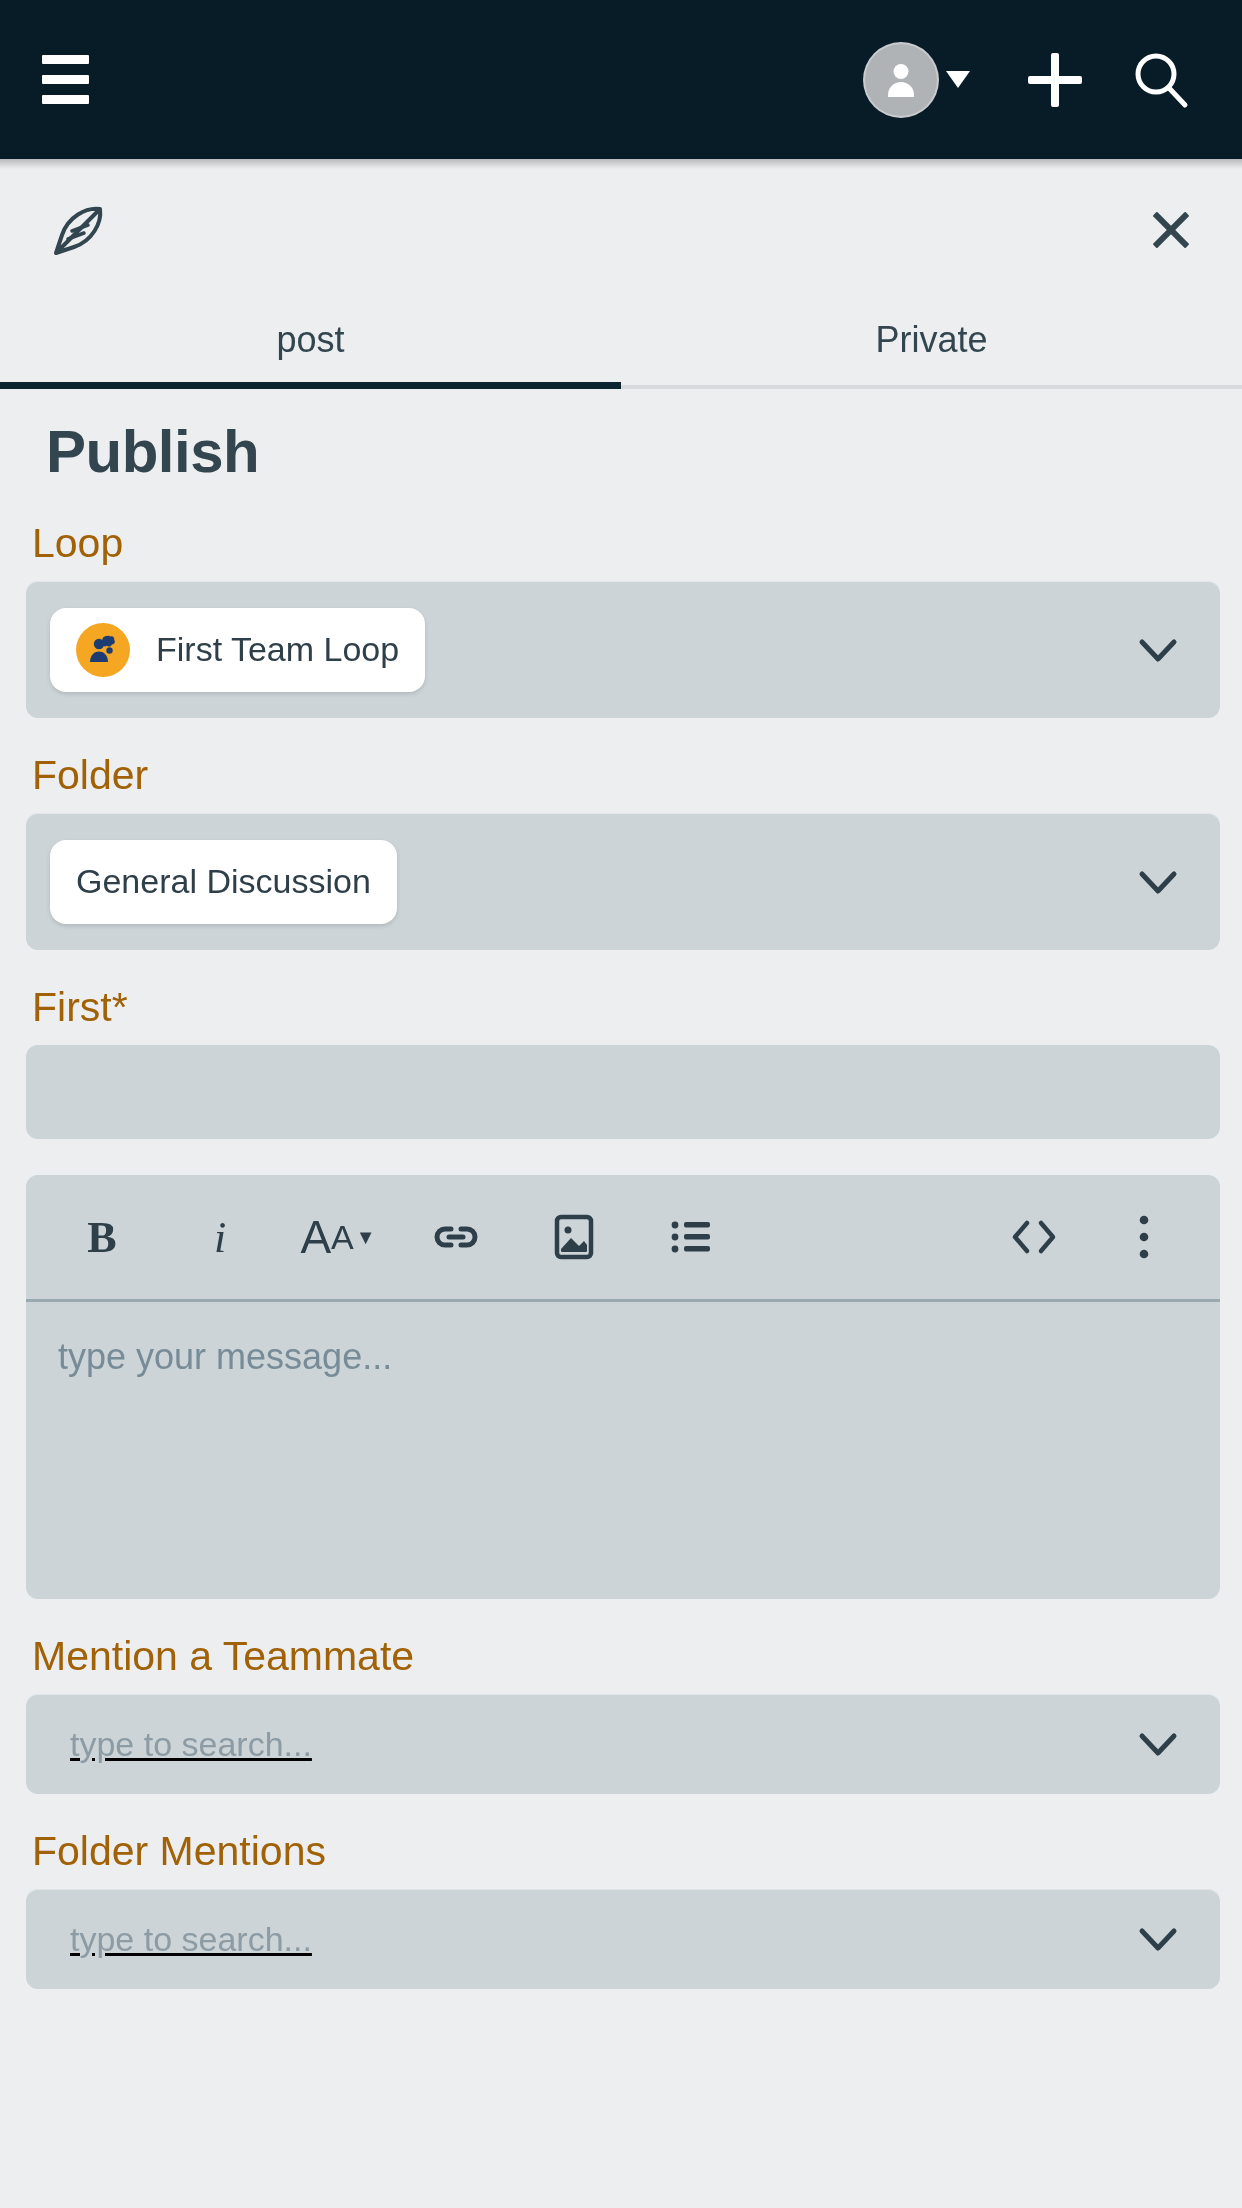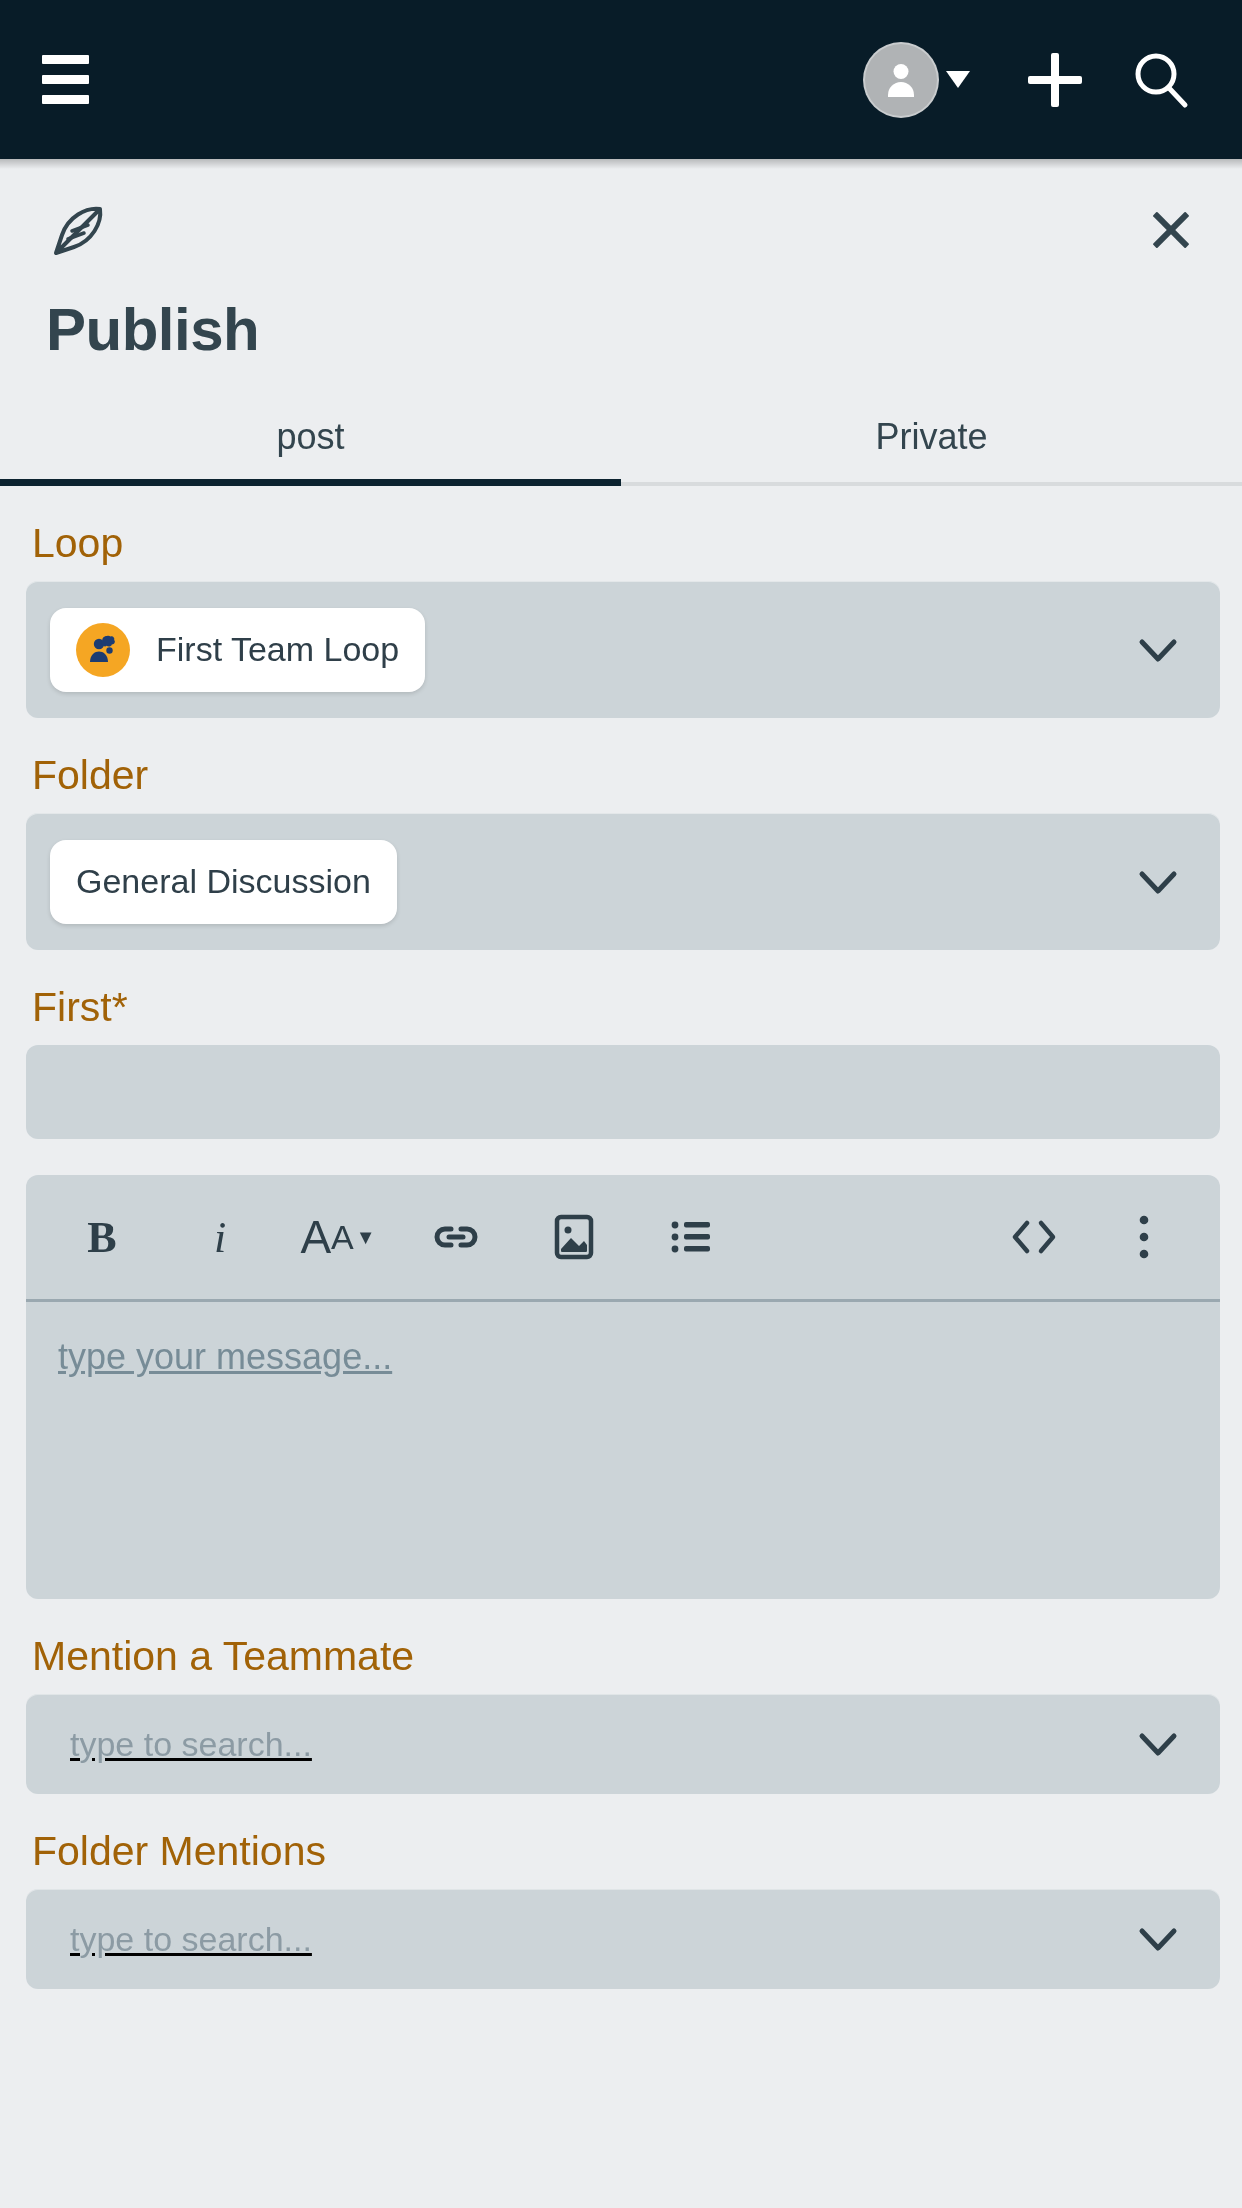--- a/index.html
+++ b/index.html
@@ -293,21 +293,20 @@
   .tool.italic { font-size: 44px; font-style: italic; font-family: "Liberation Serif", serif; }
   .tool.fontsize { font-size: 36px; font-family: "Liberation Sans", sans-serif; }
   .tool.push-right { margin-left: auto; margin-right: 34px; }
   .tool.last { margin-right: 0; }
 
   #editor-body {
     height: 297px;
     padding: 34px 32px;
     font-size: 36px;
     color: #778c97;
-    text-decoration: underline;
   }
 
   
   .search-select {
     position: relative;
     width: 1194px;
     height: 100px;
     background: #ccd4d8;
     border-radius: 12px;
     display: flex;
@@ -368,26 +367,26 @@
         <path d="M22 40 L38 34 M26 32 L42 26" fill="none" stroke="#33454e" stroke-width="3.5" stroke-linecap="round"></path>
       </svg>
     </div>
 
     <div id="close-button">
       <div class="x1"></div>
       <div class="x2"></div>
     </div>
   </div>
 
-  <div id="page-title">Publish</div>
-
   <div id="tabs">
     <div class="tab active">post</div>
     <div class="tab">Private</div>
   </div>
+
+  <div id="page-title">Publish</div>
 
   <div id="form">
 
     
     <div class="field-label">Loop</div>
     <div class="select-box tall">
       <div class="chip">
         <div class="chip-avatar">
           <svg width="36" height="36" viewBox="0 0 36 36">
             <circle cx="14" cy="12" r="5.2" fill="#1c3c72"></circle>

